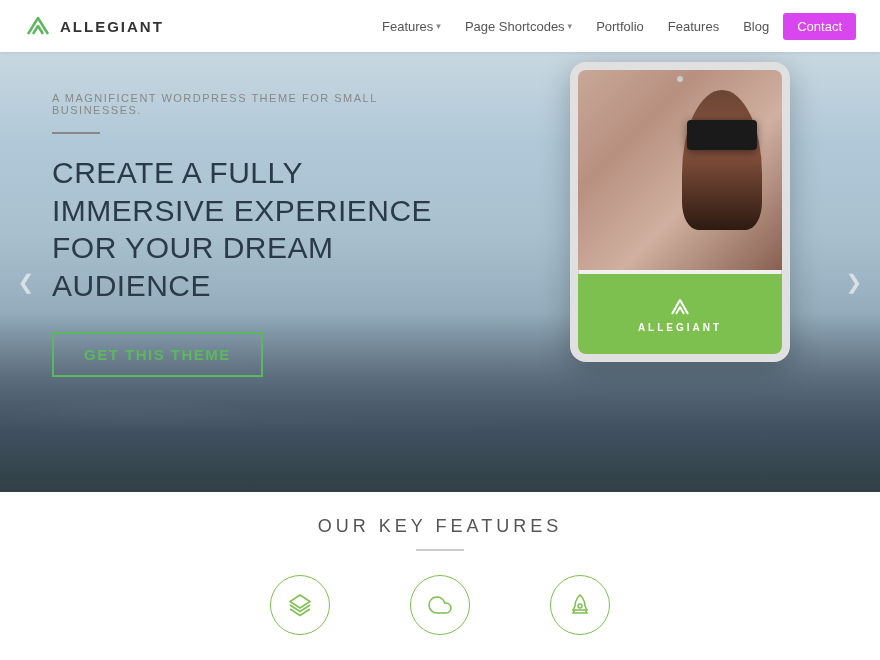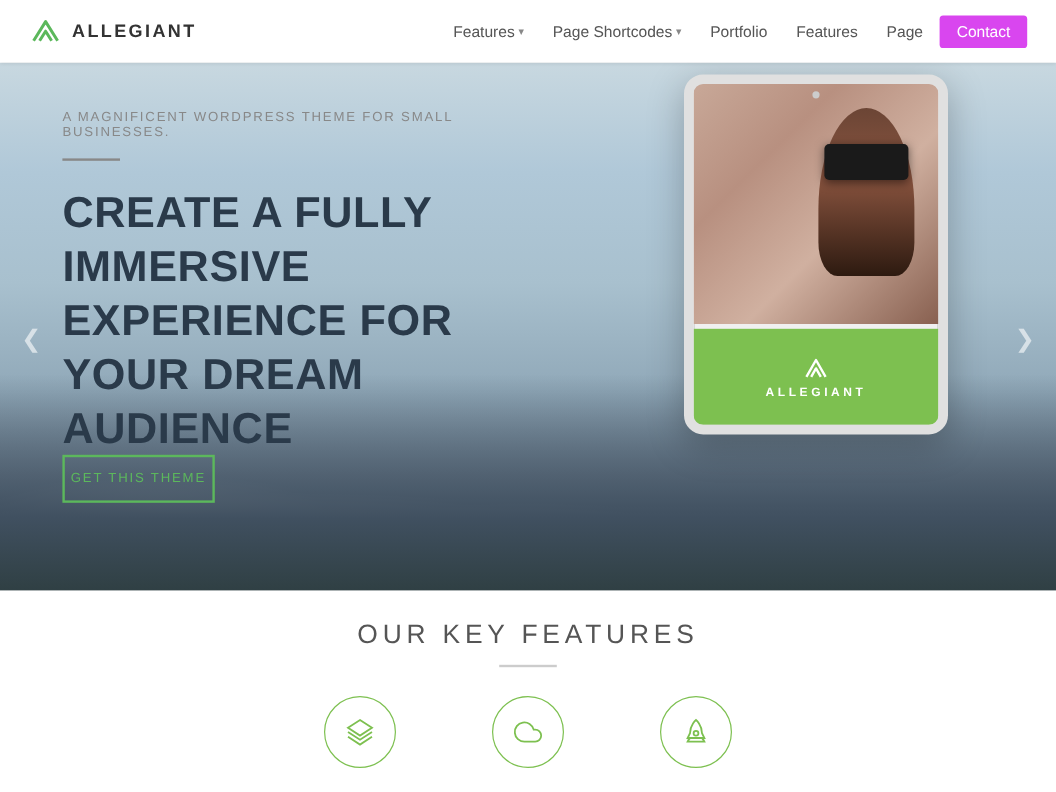--- a/index.html
+++ b/index.html
@@ -109,38 +109,39 @@
       text-transform: uppercase;
       margin-bottom: 16px;
     }
     .hero-divider {
       width: 48px;
       height: 2px;
       background: #888;
       margin-bottom: 20px;
     }
     .hero-title {
-      font-size: 36px;
-      font-weight: 700;
+      font-size: 30px;
+      font-weight: 400;
       color: #2a3a4a;
       line-height: 1.25;
       text-transform: uppercase;
+      margin-bottom: 28px;
       letter-spacing: 0.5px;
     }
     .hero-btn {
       display: inline-block;
       border: 2px solid #5cb85c;
       color: #5cb85c;
-      font-size: 11px;
+      font-size: 15px;
       letter-spacing: 1.5px;
       text-transform: uppercase;
-      padding: 12px 5px;
+      padding: 12px 30px;
       cursor: pointer;
       background: transparent;
-      font-weight: 400;
+      font-weight: 700;
     }
 
     
     .tablet-mockup {
       position: absolute;
       top: 10px;
       right: 90px;
       width: 220px;
       height: 300px;
     }
@@ -236,21 +237,21 @@
 
     
     .features-section {
       position: absolute;
       top: 492px; left: 0; right: 0;
       background: #fff;
       padding: 24px 0 20px;
       text-align: center;
     }
     .features-title {
-      font-size: 22px;
+      font-size: 18px;
       font-weight: 300;
       letter-spacing: 4px;
       color: #555;
       text-transform: uppercase;
       margin-bottom: 12px;
     }
     .features-divider {
       width: 48px;
       height: 2px;
       background: #ccc;
@@ -293,21 +294,21 @@
       <span>Page Shortcodes</span>
       <span class="nav-chevron">▾</span>
     </div>
     <div class="nav-item">
       <span>Portfolio</span>
     </div>
     <div class="nav-item">
       <span>Features</span>
     </div>
     <div class="nav-item">
-      <span>Page</span>
+      <span>Blog</span>
     </div>
     <div class="nav-item nav-contact">
       <span>Contact</span>
     </div>
   </nav>
 </header>
 
 <section class="hero">
   <div class="hero-bg"></div>
   <div class="hero-wave"></div>

